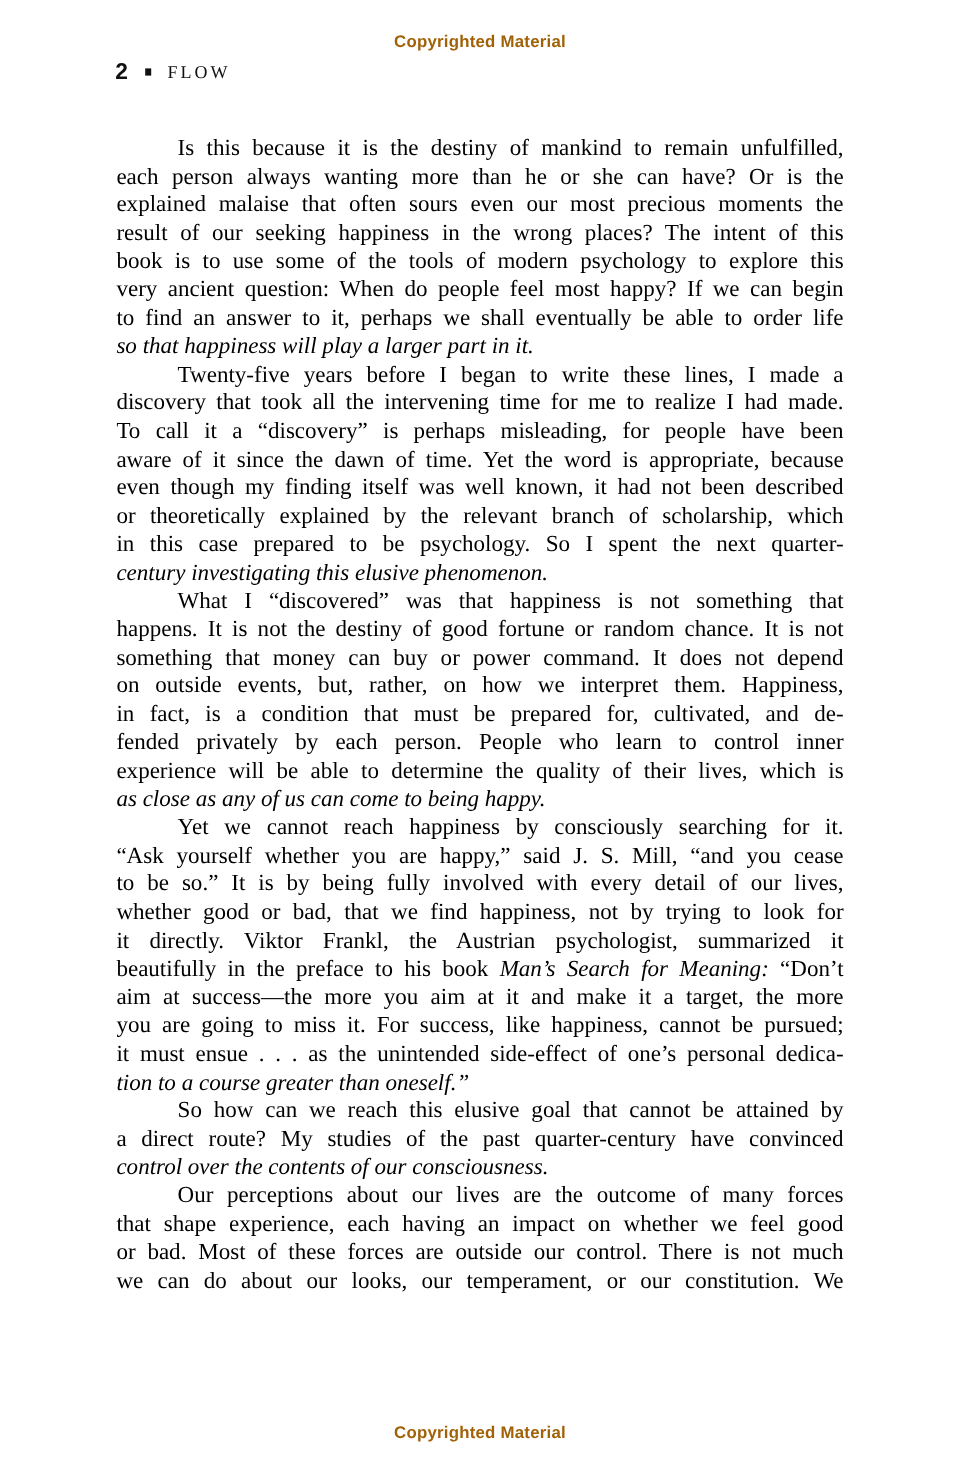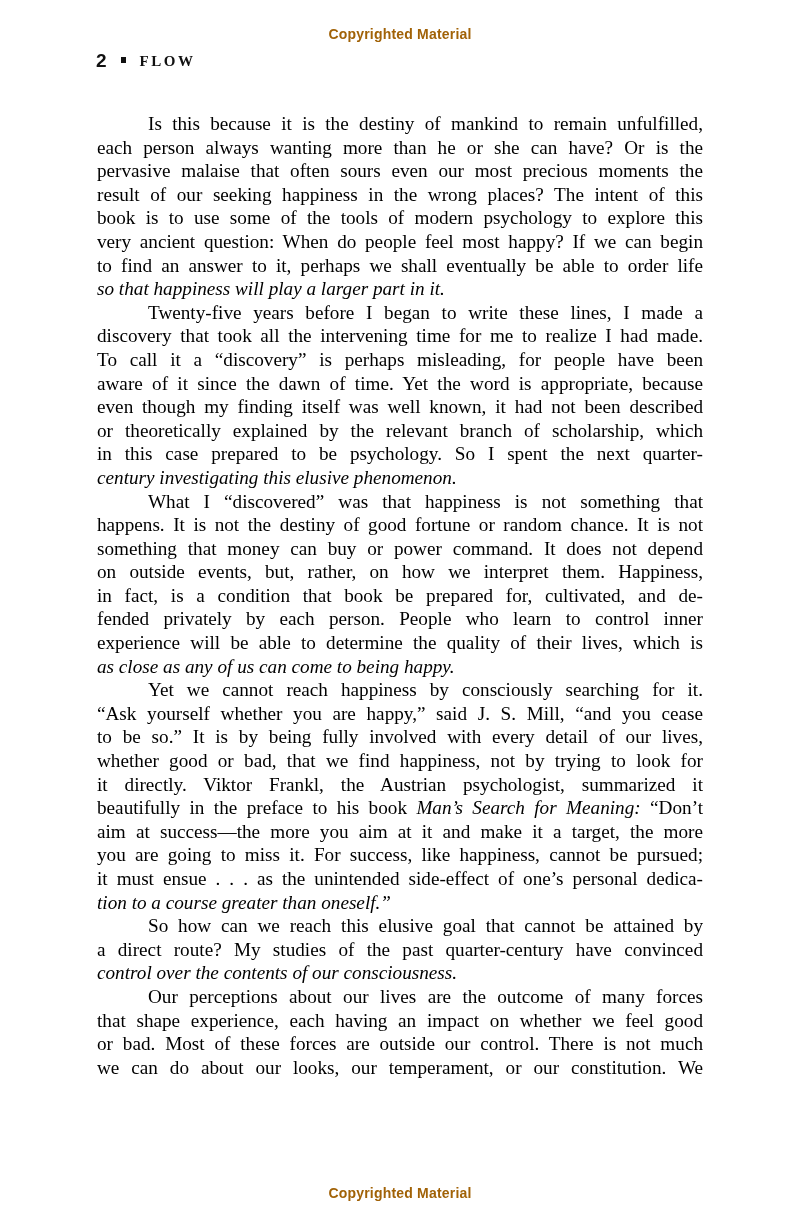--- a/index.html
+++ b/index.html
@@ -10,21 +10,21 @@
     color: #a16207; letter-spacing: 0.2px;
   }
   .copyright.top { top: 26px; }
   .copyright.bottom { top: 1185px; }
   .running-head {
     position: absolute; left: 96px; top: 49px; height: 24px;
     display: flex; align-items: center; color: #111;
   }
   .page-num { font-family: "Liberation Sans", sans-serif; font-size: 19px; font-weight: bold; }
   .bullet { display: inline-block; width: 5px; height: 6px; background: #111; margin: 0 14px 0 14px; position: relative; top: -1px; }
-  .head-title { font-family: "Liberation Serif", serif; font-size: 15px; font-weight: bold; letter-spacing: 2.5px; }
+  .head-title { font-family: "Liberation Serif", serif; font-size: 15px; font-weight: normal; letter-spacing: 2.5px; }
   .body-text {
     position: absolute; left: 97px; top: 112px; width: 606px;
     font-family: "Liberation Serif", serif; font-size: 19.2px; color: #000000;
   }
   .line {
     height: 23.6px; line-height: 23.6px; white-space: nowrap;
     text-align: justify; text-align-last: justify;
   }
   .line.last { text-align-last: left; font-style: italic; }
   .line.indent { padding-left: 51px; }
@@ -38,21 +38,21 @@
 <div class="running-head">
   <span class="page-num">2</span>
   <span class="bullet"></span>
   <span class="head-title">FLOW</span>
 </div>
 
 <div class="body-text" id="body-text">
     <div>
       <div class="line indent">Is this because it is the destiny of mankind to remain unfulfilled,</div>
       <div class="line">each person always wanting more than he or she can have? Or is the</div>
-      <div class="line">pervasive malaise that often sours even our most precious moments the</div>
+      <div class="line">explained malaise that often sours even our most precious moments the</div>
       <div class="line">result of our seeking happiness in the wrong places? The intent of this</div>
       <div class="line">book is to use some of the tools of modern psychology to explore this</div>
       <div class="line">very ancient question: When do people feel most happy? If we can begin</div>
       <div class="line">to find an answer to it, perhaps we shall eventually be able to order life</div>
       <div class="line last">so that happiness will play a larger part in it.</div>
     </div>
     <div>
       <div class="line indent">Twenty-five years before I began to write these lines, I made a</div>
       <div class="line">discovery that took all the intervening time for me to realize I had made.</div>
       <div class="line">To call it a “discovery” is perhaps misleading, for people have been</div>
@@ -60,21 +60,21 @@
       <div class="line">even though my finding itself was well known, it had not been described</div>
       <div class="line">or theoretically explained by the relevant branch of scholarship, which</div>
       <div class="line">in this case prepared to be psychology. So I spent the next quarter-</div>
       <div class="line last">century investigating this elusive phenomenon.</div>
     </div>
     <div>
       <div class="line indent">What I “discovered” was that happiness is not something that</div>
       <div class="line">happens. It is not the destiny of good fortune or random chance. It is not</div>
       <div class="line">something that money can buy or power command. It does not depend</div>
       <div class="line">on outside events, but, rather, on how we interpret them. Happiness,</div>
-      <div class="line">in fact, is a condition that book be prepared for, cultivated, and de-</div>
+      <div class="line">in fact, is a condition that must be prepared for, cultivated, and de-</div>
       <div class="line">fended privately by each person. People who learn to control inner</div>
       <div class="line">experience will be able to determine the quality of their lives, which is</div>
       <div class="line last">as close as any of us can come to being happy.</div>
     </div>
     <div>
       <div class="line indent">Yet we cannot reach happiness by consciously searching for it.</div>
       <div class="line">“Ask yourself whether you are happy,” said J. S. Mill, “and you cease</div>
       <div class="line">to be so.” It is by being fully involved with every detail of our lives,</div>
       <div class="line">whether good or bad, that we find happiness, not by trying to look for</div>
       <div class="line">it directly. Viktor Frankl, the Austrian psychologist, summarized it</div>

